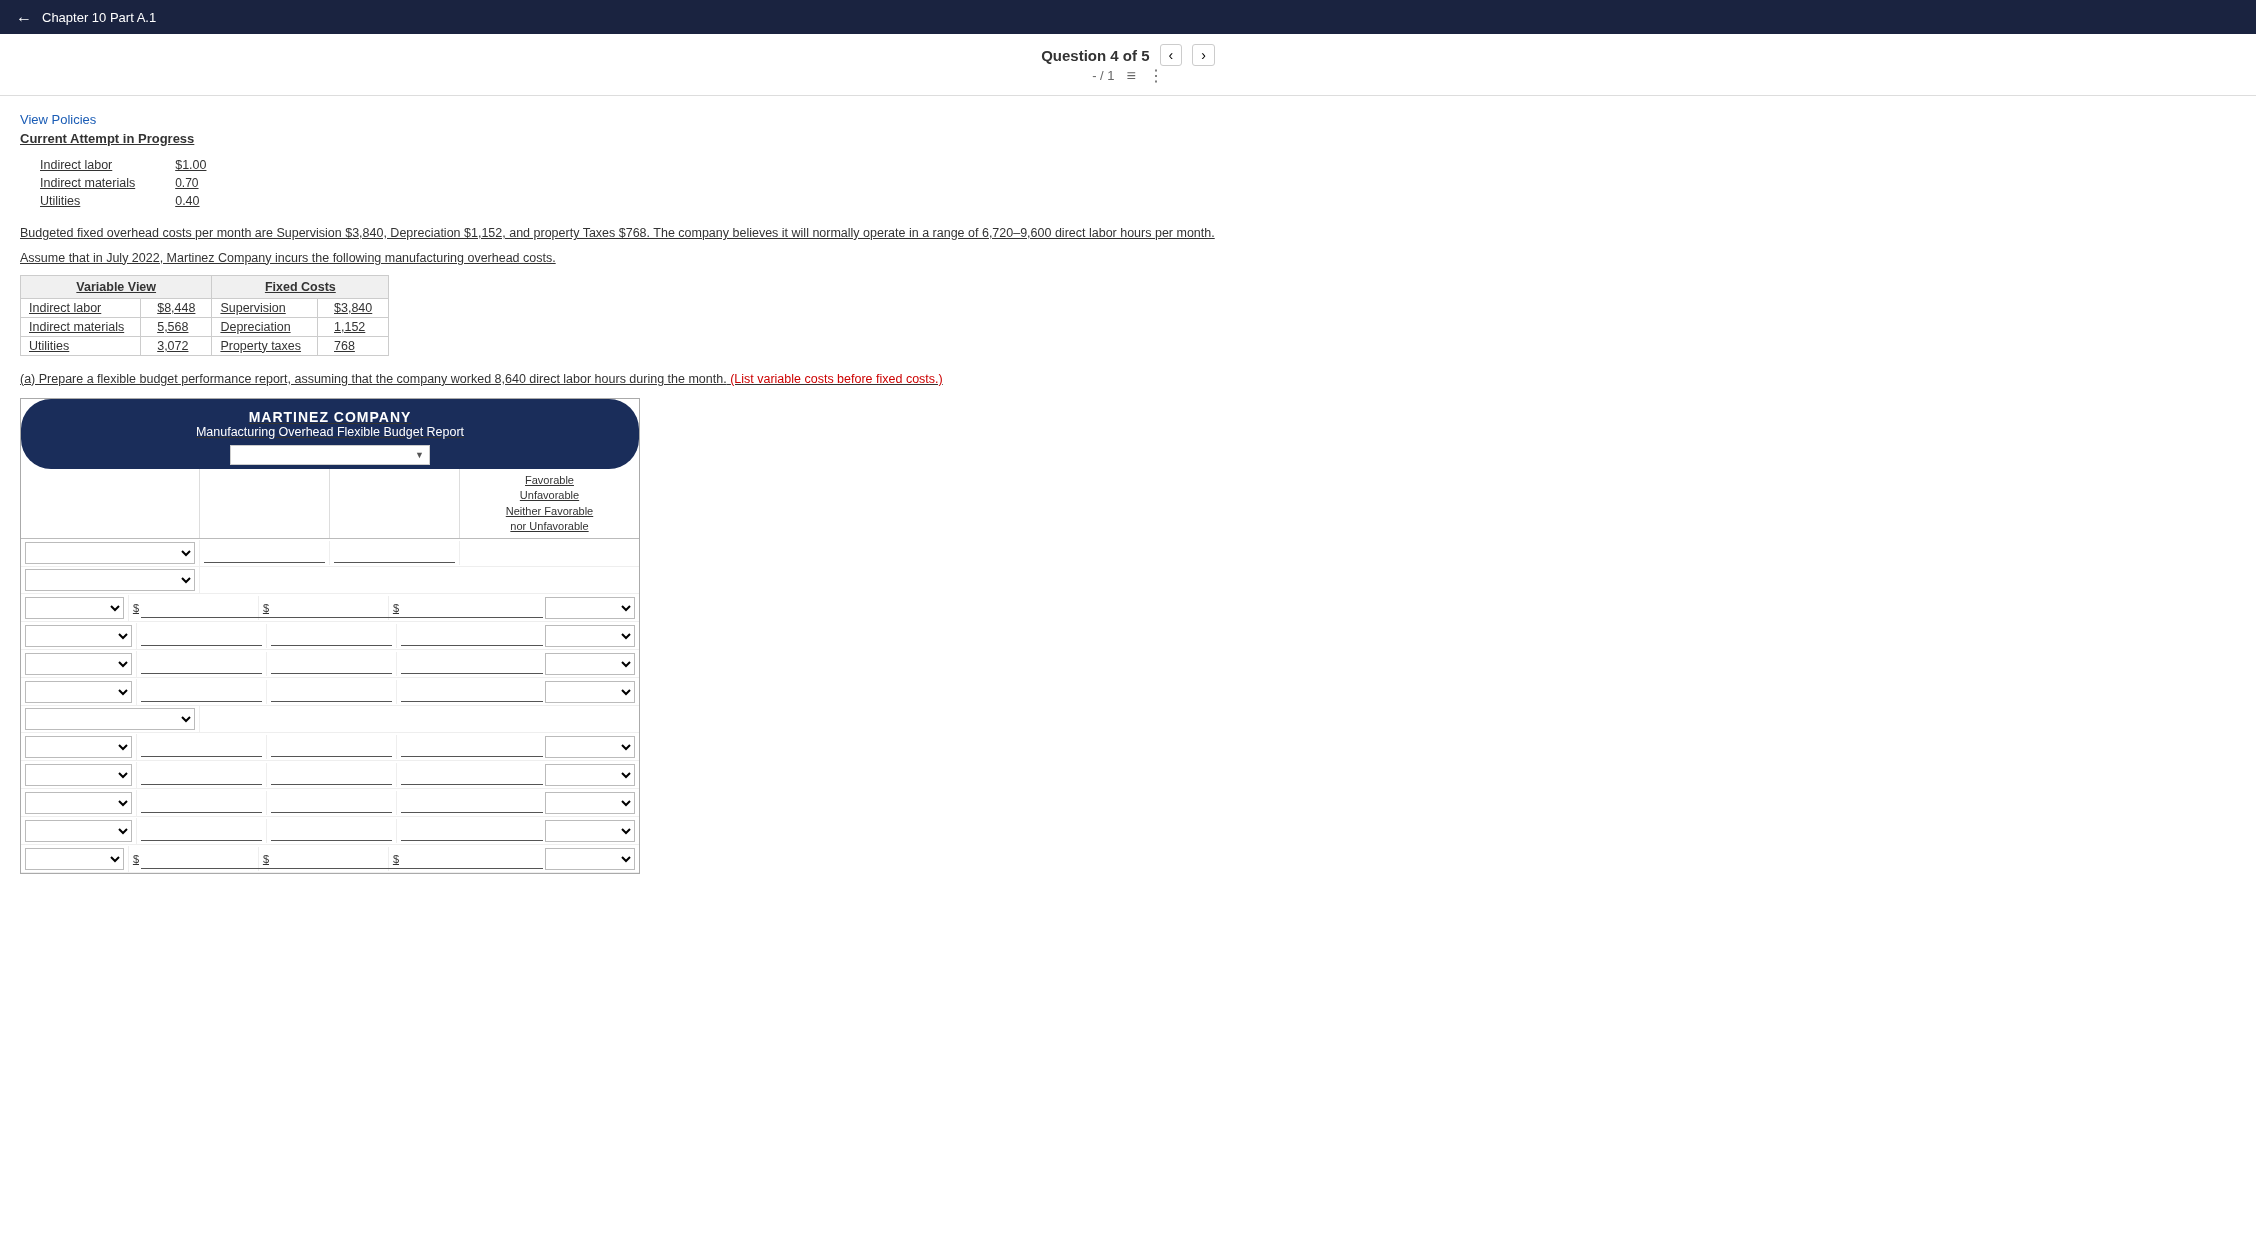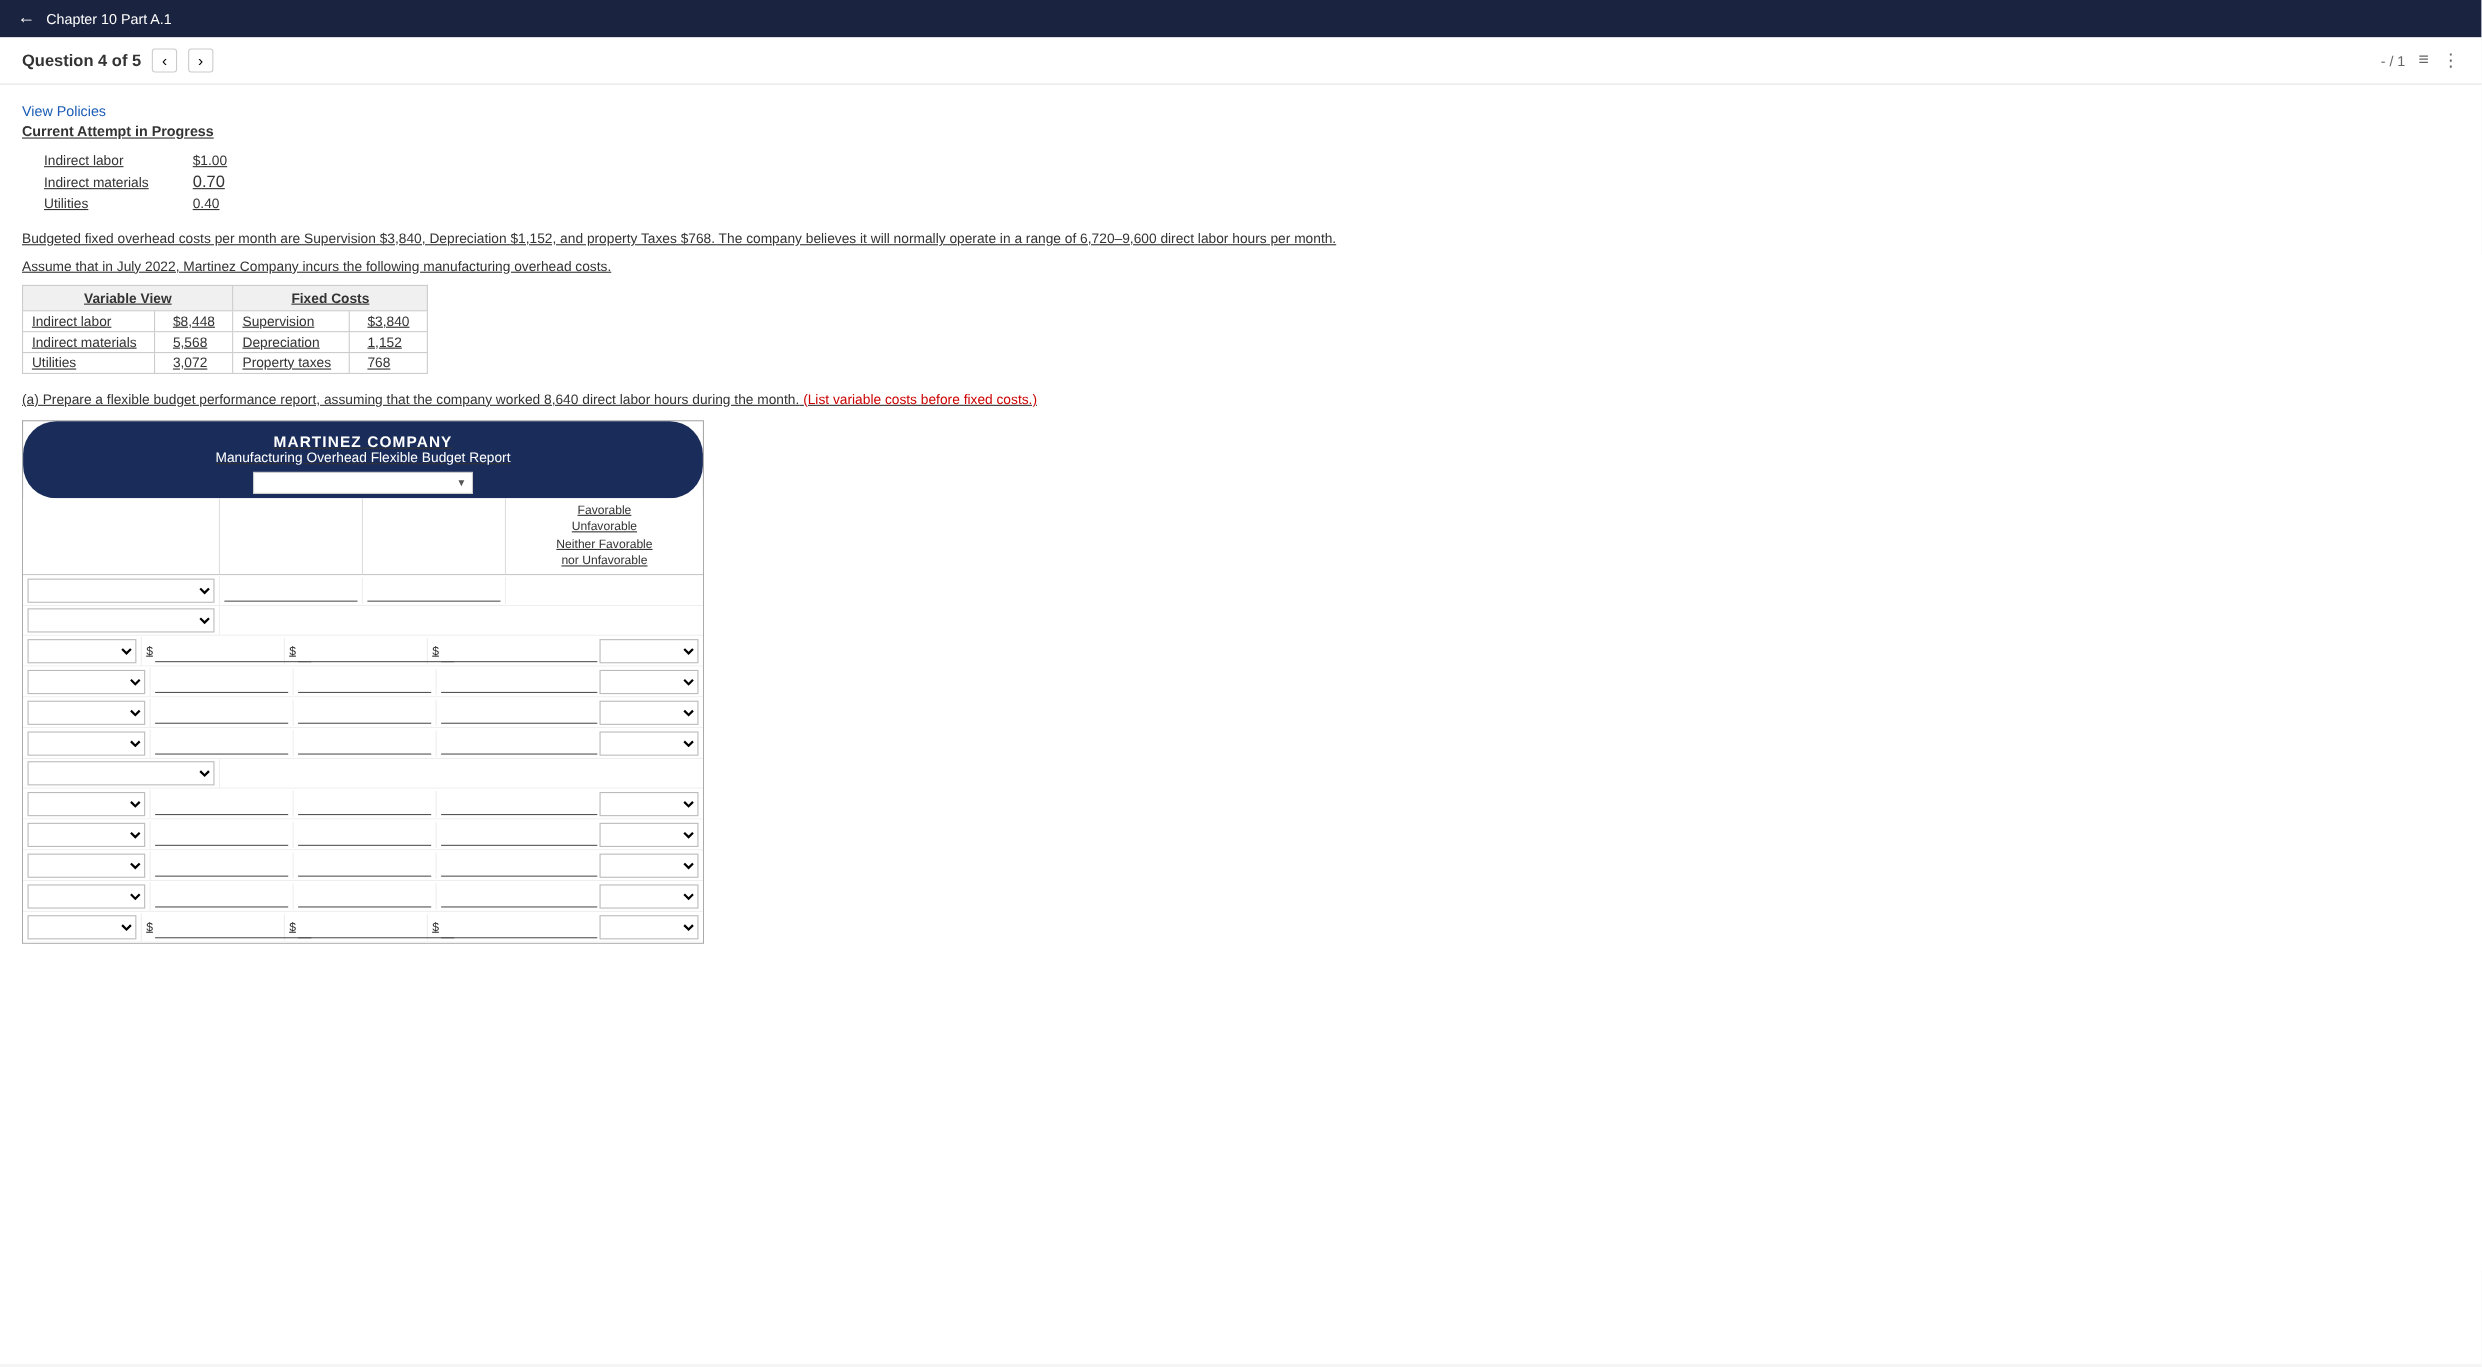--- a/index.html
+++ b/index.html
@@ -17,20 +17,21 @@
     .top-bar .back-arrow { cursor: pointer; font-size: 16px; }
     .top-bar .title { font-size: 13px; }
 
     .question-header {
       background: white;
       padding: 10px 20px;
       display: flex;
       align-items: center;
       justify-content: space-between;
       border-bottom: 1px solid #ddd;
+      flex-direction: column;
     }
     .question-nav {
       display: flex;
       align-items: center;
       gap: 10px;
     }
     .question-nav .q-label { font-size: 15px; font-weight: bold; }
     .nav-btn {
       background: none;
       border: 1px solid #ccc;
@@ -208,21 +209,21 @@
   
   <div class="cost-table">
     <table>
       <tbody id="variable-costs-body">
           <tr>
             <td style="padding:2px 40px 2px 0; font-size:12.5px;">Indirect labor</td>
             <td style="padding:2px 0; font-size:12.5px;">$1.00</td>
           </tr>
           <tr>
             <td style="padding:2px 40px 2px 0; font-size:12.5px;">Indirect materials</td>
-            <td style="padding:2px 0; font-size:15px;">0.70</td>
+            <td style="padding:2px 0; font-size:12px;">0.70</td>
           </tr>
           <tr>
             <td style="padding:2px 40px 2px 0; font-size:12.5px;">Utilities</td>
             <td style="padding:2px 0; font-size:12.5px;">0.40</td>
           </tr>
         </tbody>
     </table>
   </div>
 
   <p class="fixed-overhead-text">Budgeted fixed overhead costs per month are Supervision $3,840, Depreciation $1,152, and property Taxes $768. The company believes it will normally operate in a range of 6,720–9,600 direct labor hours per month.</p>

